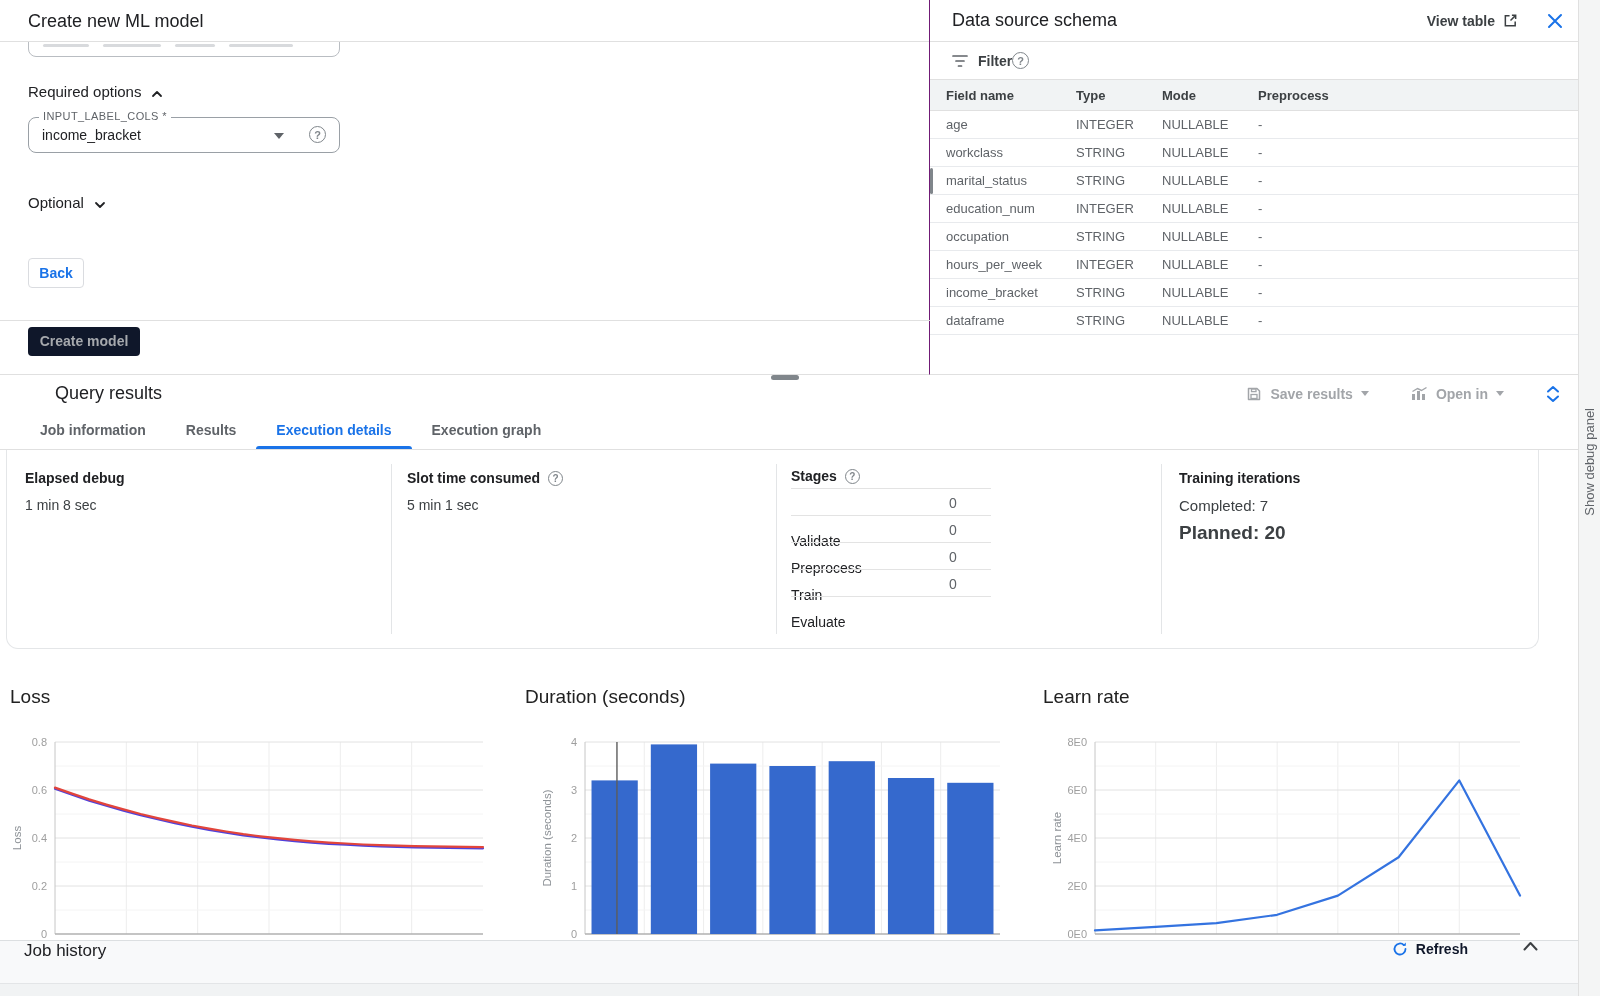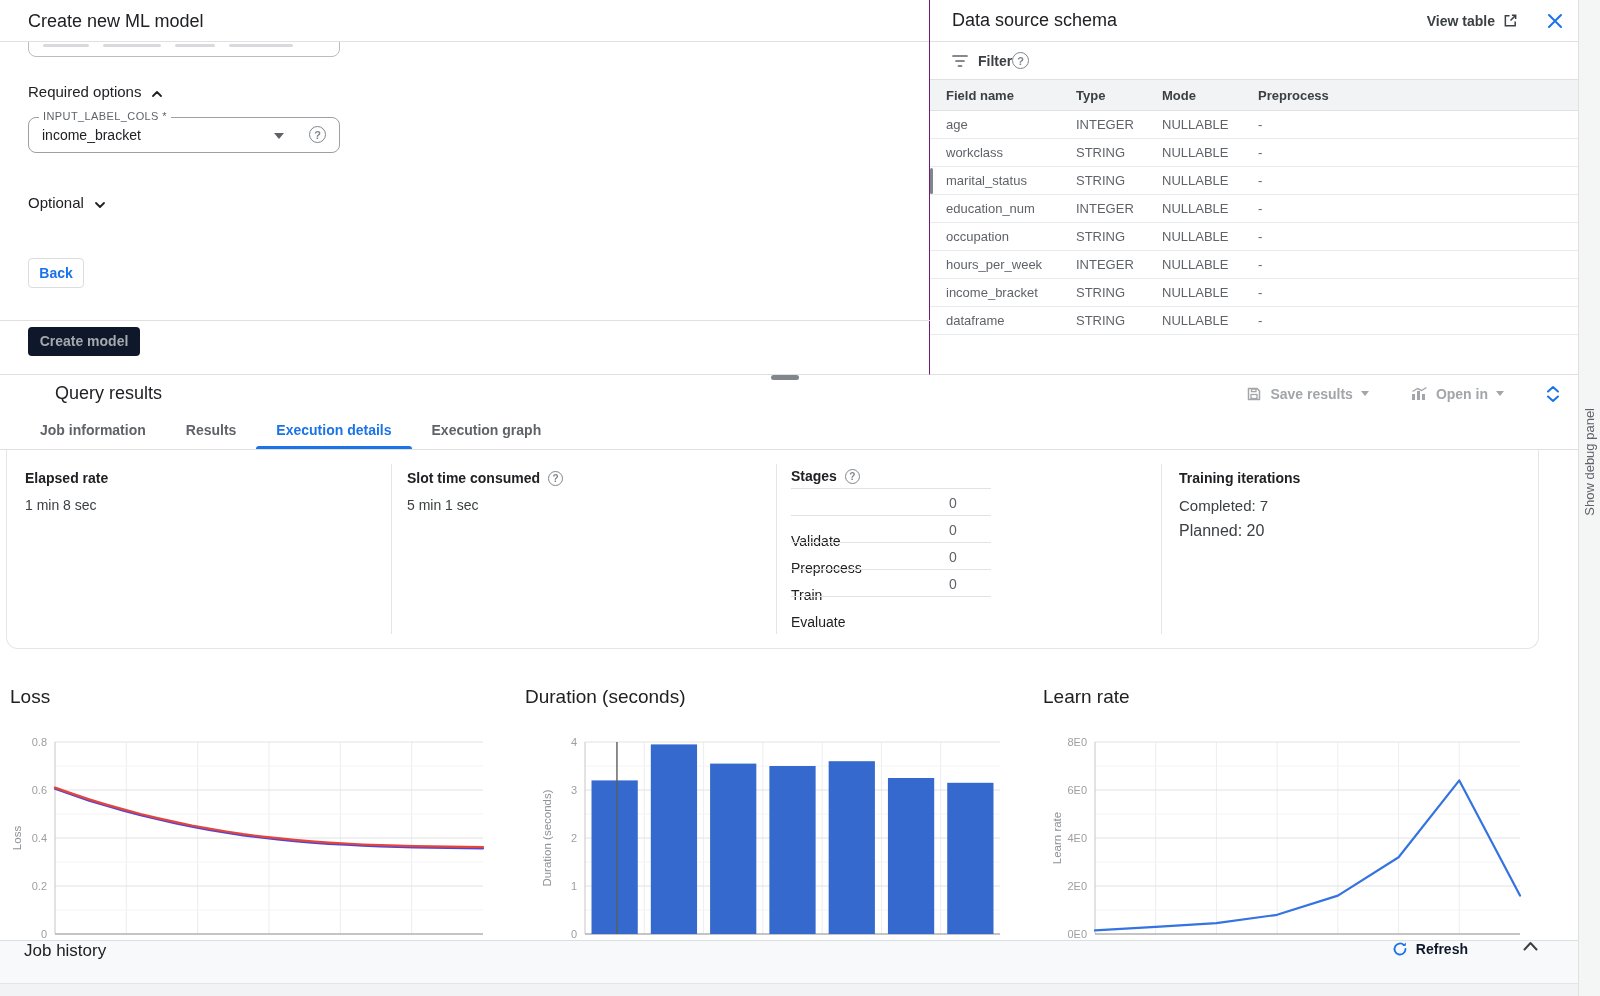--- a/index.html
+++ b/index.html
@@ -241,21 +241,21 @@
       <span class="tab active">Execution details</span>
       <span class="tab">Execution graph</span>
     </div>
 
   <div class="abs details-card">
     <div class="vdiv" style="left:384px;"></div>
     <div class="vdiv" style="left:769px;"></div>
     <div class="vdiv" style="left:1154px;"></div>
 
     <div class="abs" style="left:18px; top:20px;">
-      <div class="metric-label">Elapsed rate</div>
+      <div class="metric-label">Elapsed debug</div>
       <div class="metric-value" style="margin-top:11px;">1 min 8 sec</div>
     </div>
 
     <div class="abs" style="left:400px; top:20px;">
       <div class="metric-label">
         <span>Slot time consumed</span>
         <span class="help sm">?</span>
       </div>
       <div class="metric-value" style="margin-top:11px;">5 min 1 sec</div>
     </div>
@@ -281,21 +281,21 @@
         </div>
         <div class="stage-row">
           <b>Evaluate</b>
           <span>0</span>
         </div>
       </div>
 
     <div class="abs" style="left:1172px; top:20px;">
       <div class="metric-label">Training iterations</div>
       <div class="metric-value" style="margin-top:11px; font-size:15px;">Completed: 7</div>
-      <div class="metric-value" style="margin-top:8px; font-size:16px;">Planned: 20</div>
+      <div class="metric-value" style="margin-top:8px; font-size:19px;font-weight:bold;">Planned: 20</div>
     </div>
   </div>
 
   <div class="abs chart-title" style="left:10px; top:686px;">Loss</div>
   <div class="abs chart-title" style="left:525px; top:686px;">Duration (seconds)</div>
   <div class="abs chart-title" style="left:1043px; top:686px;">Learn rate</div>
   <div class="abs" style="left:8px;   top:728px;"><svg width="492" height="212" viewBox="0 0 492 212">
         <line x1="118.33333333333333" y1="14" x2="118.33333333333333" y2="206" stroke="#ededed" stroke-width="1"></line>
         <line x1="189.66666666666666" y1="14" x2="189.66666666666666" y2="206" stroke="#ededed" stroke-width="1"></line>
         <line x1="261" y1="14" x2="261" y2="206" stroke="#ededed" stroke-width="1"></line>

